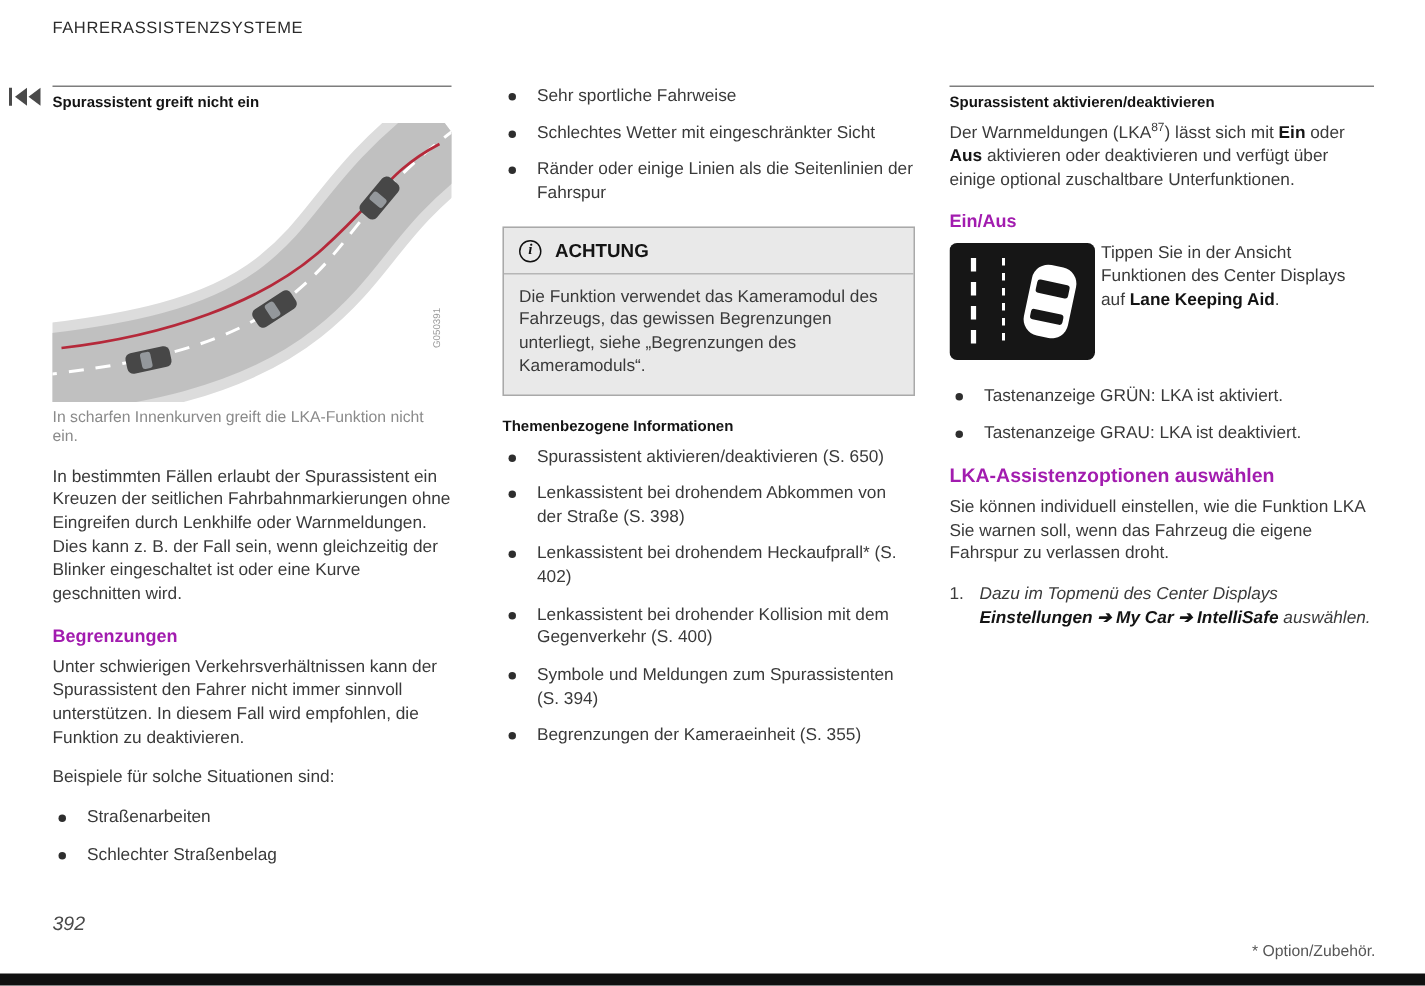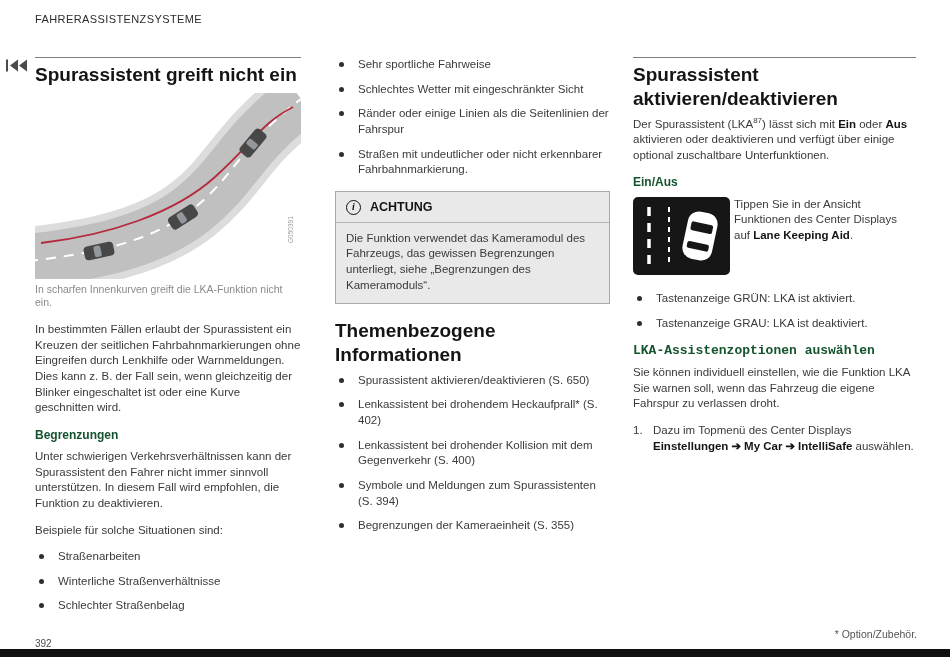--- a/index.html
+++ b/index.html
@@ -13,23 +13,23 @@
   }
   .header {
     position: absolute; left: 35px; top: 13px;
     font-size: 11px; letter-spacing: .4px; color: #2b2b2b;
   }
   .cont-icon { position: absolute; left: 6px; top: 58px; }
   .col { position: absolute; top: 57px; font-size: 11.5px; line-height: 1.36; }
   .col-left  { left: 35px;  width: 266px; }
   .col-mid   { left: 335px; width: 275px; }
   .col-right { left: 633px; width: 283px; }
-  h2 { font-size: 19px; color: #141414; margin: 0 0 6px; line-height: 1.25; }
+  h2 { font-size: 10px; color: #141414; margin: 0 0 6px; line-height: 1.25; }
   .ruled { border-top: 1px solid #7d7d7d; padding-top: 5px; }
-  h3 { font-size: 12px; color: #14532d; margin: 10px 0 6px; }
+  h3 { font-size: 12px; color: #a21caf; margin: 10px 0 6px; }
   p { margin: 0 0 11px; }
   b { color: #141414; }
   sup { font-size: 8px; vertical-align: super; line-height: 0; }
   .figure { width: 266px; height: 186px; }
   .caption { font-size: 10.5px; color: #8a8a8a; line-height: 1.3; margin: 4px 0 12px; }
   ul.bullets { list-style: none; margin: 2px 0 8px; }
   ul.bullets li { position: relative; padding-left: 23px; margin-bottom: 9px; }
   ul.bullets li::before {
     content: ""; position: absolute; left: 4px; top: 5px;
     width: 5px; height: 5px; border-radius: 50%; background: #2e2e2e;
@@ -46,23 +46,23 @@
     font-size: 10px; color: #111; flex: none;
   }
   .notice-title { font-weight: bold; font-size: 12.5px; color: #141414; }
   .notice-body { padding: 8px 10px 10px; font-size: 11.5px; }
   .related-heading { margin-top: 2px; }
   .onoff-row { display: flex; gap: 4px; margin: 4px 0 12px; }
   .lka-btn { flex: 0 0 97px; }
   .onoff-text { flex: 1; margin: 0; }
   .step { display: flex; margin-top: 2px; }
   .step-num { width: 20px; flex: none; }
-  .step-body { flex: 1; }
+  .step-body { flex: 1; font-style: italic; }
   .menu-arrow { color: #141414; font-weight: bold; margin: 0 3px; }
-  .footer-left  { position: absolute; left: 35px;  bottom: 8px; font-size: 10px;   color: #4a4a4a; }
+  .footer-left  { position: absolute; left: 35px;  bottom: 34px; font-size: 13px;   color: #4a4a4a; font-style: italic; }
   .footer-right { position: absolute; right: 33px; bottom: 17px; font-size: 10.5px; color: #555; margin-left: 28px; }
   .bottom-bar { position: absolute; left: 0; right: 0; bottom: 0; height: 8px; background: #101010; }
 </style>
 </head>
 <body>
 
 <div class="header">FAHRERASSISTENZSYSTEME</div>
 
 <div class="cont-icon">
   <svg width="22" height="13" viewBox="0 0 22 13">
@@ -106,56 +106,55 @@
   <div class="caption">In scharfen Innenkurven greift die LKA-Funktion nicht ein.</div>
 
   <p>In bestimmten Fällen erlaubt der Spurassistent ein Kreuzen der seitlichen Fahrbahnmarkierungen ohne Eingreifen durch Lenkhilfe oder Warnmeldungen. Dies kann z. B. der Fall sein, wenn gleichzeitig der Blinker eingeschaltet ist oder eine Kurve geschnitten wird.</p>
 
   <h3>Begrenzungen</h3>
   <p>Unter schwierigen Verkehrsverhältnissen kann der Spurassistent den Fahrer nicht immer sinnvoll unterstützen. In diesem Fall wird empfohlen, die Funktion zu deaktivieren.</p>
   <p>Beispiele für solche Situationen sind:</p>
 
   <ul class="bullets">
     <li><span>Straßenarbeiten</span></li>
-    <li><span>Winterliche Straßenverhältnisse</span></li>
     <li><span>Schlechter Straßenbelag</span></li>
   </ul>
 </div>
 
 <div class="col col-mid">
   <ul class="bullets" style="margin-top:0;">
     <li><span>Sehr sportliche Fahrweise</span></li>
     <li><span>Schlechtes Wetter mit eingeschränkter Sicht</span></li>
     <li><span>Ränder oder einige Linien als die Seitenlinien der Fahrspur</span></li>
-    <li><span>Straßen mit undeutlicher oder nicht erkennbarer Fahrbahnmarkierung.</span></li>
   </ul>
 
   <div class="notice">
     <div class="notice-header">
       <span class="info-icon">i</span>
       <span class="notice-title">ACHTUNG</span>
     </div>
     <div class="notice-body">Die Funktion verwendet das Kameramodul des Fahrzeugs, das gewissen Begrenzungen unterliegt, siehe „Begrenzungen des Kameramoduls“.</div>
   </div>
 
   <h2 class="related-heading">Themenbezogene Informationen</h2>
 
   <ul class="bullets">
     <li><span>Spurassistent aktivieren/deaktivieren (S. 650)</span></li>
+    <li><span>Lenkassistent bei drohendem Abkommen von der Straße (S. 398)</span></li>
     <li><span>Lenkassistent bei drohendem Heckaufprall* (S. 402)</span></li>
     <li><span>Lenkassistent bei drohender Kollision mit dem Gegenverkehr (S. 400)</span></li>
     <li><span>Symbole und Meldungen zum Spurassistenten (S. 394)</span></li>
     <li><span>Begrenzungen der Kameraeinheit (S. 355)</span></li>
   </ul>
 </div>
 
 <div class="col col-right">
   <h2 class="ruled">Spurassistent aktivieren/deaktivieren</h2>
 
-  <p><span>Der Spurassistent (LKA</span><sup>87</sup><span>) lässt sich mit </span><b>Ein</b><span> oder </span><b>Aus</b><span> aktivieren oder deaktivieren und verfügt über einige optional zuschaltbare Unterfunktionen.</span></p>
+  <p><span>Der Warnmeldungen (LKA</span><sup>87</sup><span>) lässt sich mit </span><b>Ein</b><span> oder </span><b>Aus</b><span> aktivieren oder deaktivieren und verfügt über einige optional zuschaltbare Unterfunktionen.</span></p>
 
   <h3>Ein/Aus</h3>
 
   <div class="onoff-row">
     <div class="lka-btn">
       <svg width="97" height="78" viewBox="0 0 97 78">
         <rect x="0" y="0" width="97" height="78" rx="5" fill="#161616"></rect>
         <line x1="16" y1="10" x2="16" y2="68" stroke="#ffffff" stroke-width="3.5" stroke-dasharray="9 7"></line>
         <line x1="36" y1="10" x2="36" y2="68" stroke="#ffffff" stroke-width="2" stroke-dasharray="5 5"></line>
         <g transform="rotate(12 67 39)">
@@ -166,21 +165,21 @@
       </svg>
     </div>
     <p class="onoff-text"><span>Tippen Sie in der Ansicht Funktionen des Center Displays auf </span><b>Lane Keeping Aid</b><span>.</span></p>
   </div>
 
   <ul class="bullets">
     <li><span>Tastenanzeige GRÜN: LKA ist aktiviert.</span></li>
     <li><span>Tastenanzeige GRAU: LKA ist deaktiviert.</span></li>
   </ul>
 
-  <h3 style="font-size:13px;font-family:Liberation Mono, monospace;">LKA-Assistenzoptionen auswählen</h3>
+  <h3 style="font-size:13px;">LKA-Assistenzoptionen auswählen</h3>
   <p>Sie können individuell einstellen, wie die Funktion LKA Sie warnen soll, wenn das Fahrzeug die eigene Fahrspur zu verlassen droht.</p>
 
   <div class="step">
     <span class="step-num">1.</span>
     <div class="step-body">
       <span>Dazu im Topmenü des Center Displays</span>
       <b>Einstellungen</b><span class="menu-arrow">➔</span><b>My Car</b><span class="menu-arrow">➔</span><b>IntelliSafe</b>
       <span>auswählen.</span>
     </div>
   </div>

